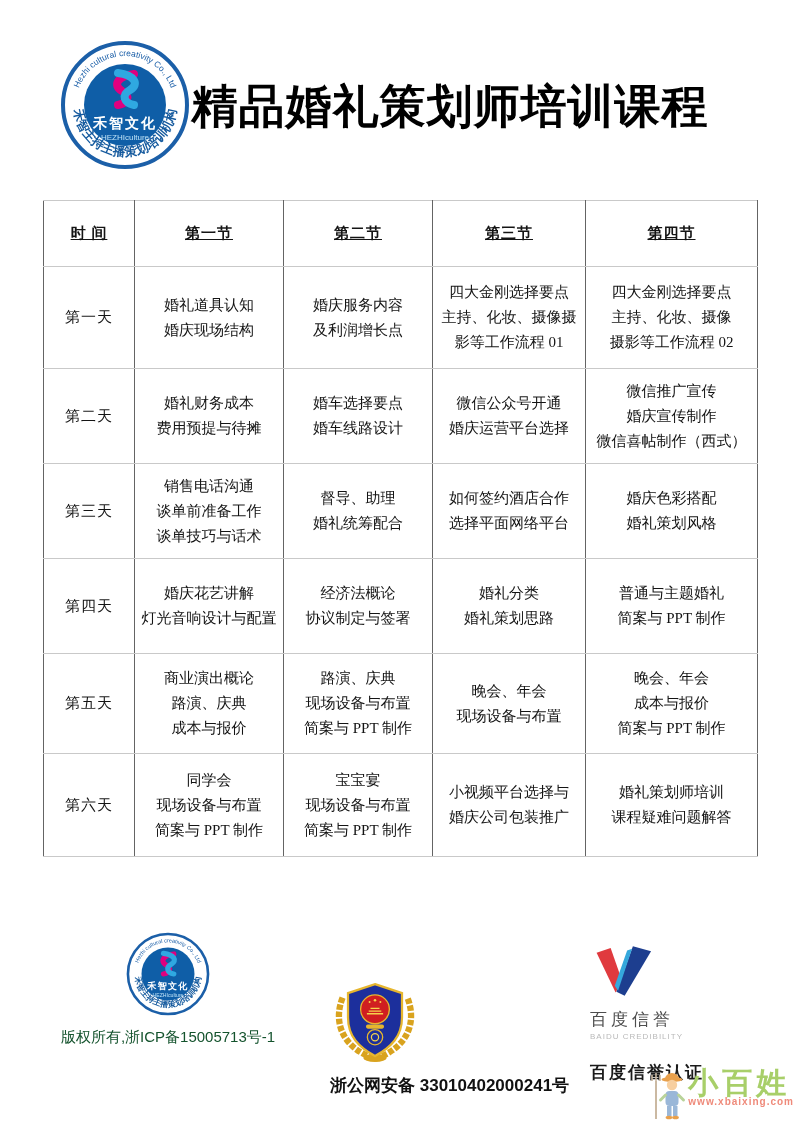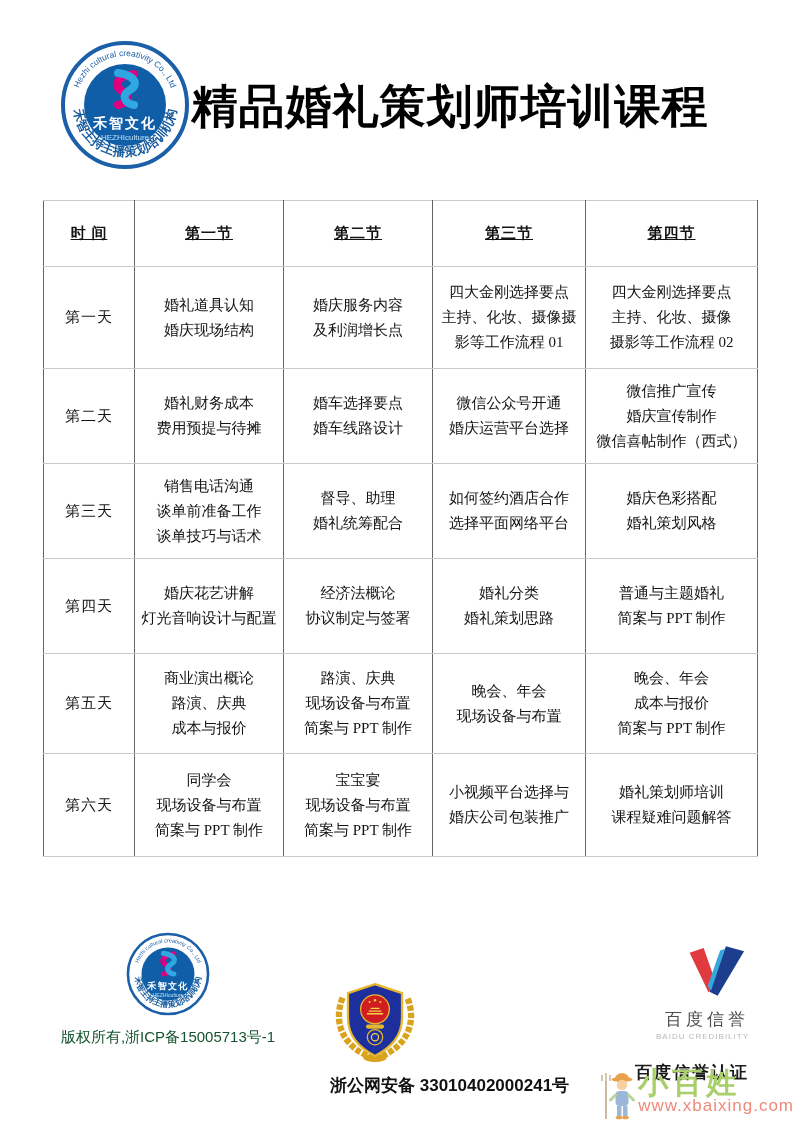--- a/index.html
+++ b/index.html
@@ -31,37 +31,37 @@
   .course-table td.day { letter-spacing:1px;margin-top:44px; }
   .course-table tbody tr { height:95px; }
   .course-table tbody tr:nth-child(1) { height:102px; }
   .course-table tbody tr:nth-child(5) { height:100px; }
   .course-table tbody tr:nth-child(6) { height:103px; }
   .line { white-space:nowrap; }
 
   
   .footer-left   { position:absolute; left:58px;  top:932px; width:220px; text-align:center; }
   .footer-center { position:absolute; left:330px; top:976px; width:200px; text-align:left; }
-  .footer-right  { position:absolute; left:617px; top:940px; width:132px; text-align:right; }
+  .footer-right  { position:absolute; left:590px; top:940px; width:132px; text-align:left; }
 
   .footer-logo { width:84px; height:84px; }
   .copyright-text { margin-top:8px; font-size:15px; color:#14532d; white-space:nowrap; }
   .police-badge { width:90px; height:90px; }
   .police-text { margin-top:4px; font-size:17px; font-weight:bold; color:#111; white-space:nowrap; }
   .baidu-logo { width:66px; height:62px; }
   .baidu-cn { font-size:17px; color:#4d4d4d; letter-spacing:4px; margin-top:2px; }
   .baidu-en { font-size:8px; color:#b9b9b9; letter-spacing:1px; margin-top:1px; }
   .baidu-cert { font-size:17px; color:#1a1a1a; letter-spacing:2px; margin-top:20px; font-weight:bold; }
 
   
   .watermark { position:absolute; right:6px; bottom:6px; display:flex; align-items:flex-start; }
   .wm-figure { width:36px; height:54px; margin-right:2px; }
   .wm-textcol { position:relative; }
   .wm-name { font-size:30px; font-weight:bold; color:#a8cf69; letter-spacing:4px; line-height:30px; }
-  .wm-url  { font-size:17px; color:#ef8a7a; letter-spacing:1px; text-align:right; margin-top:-2px; }
+  .wm-url  { font-size:10px; color:#ef8a7a; letter-spacing:1px; text-align:right; margin-top:-2px;font-weight:bold; }
 </style>
 </head>
 <body>
 
 <svg class="header-logo" viewBox="0 0 130 130">
   <circle cx="65" cy="65" r="62" fill="#ffffff" stroke="#1b5fa8" stroke-width="4"></circle>
   <defs>
     <path id="arcTop1" d="M 16,65 A 49,49 0 0 1 114,65" fill="none"></path>
     <path id="arcBottom1" d="M 14,65 A 51,51 0 0 0 116,65" fill="none"></path>
   </defs>

